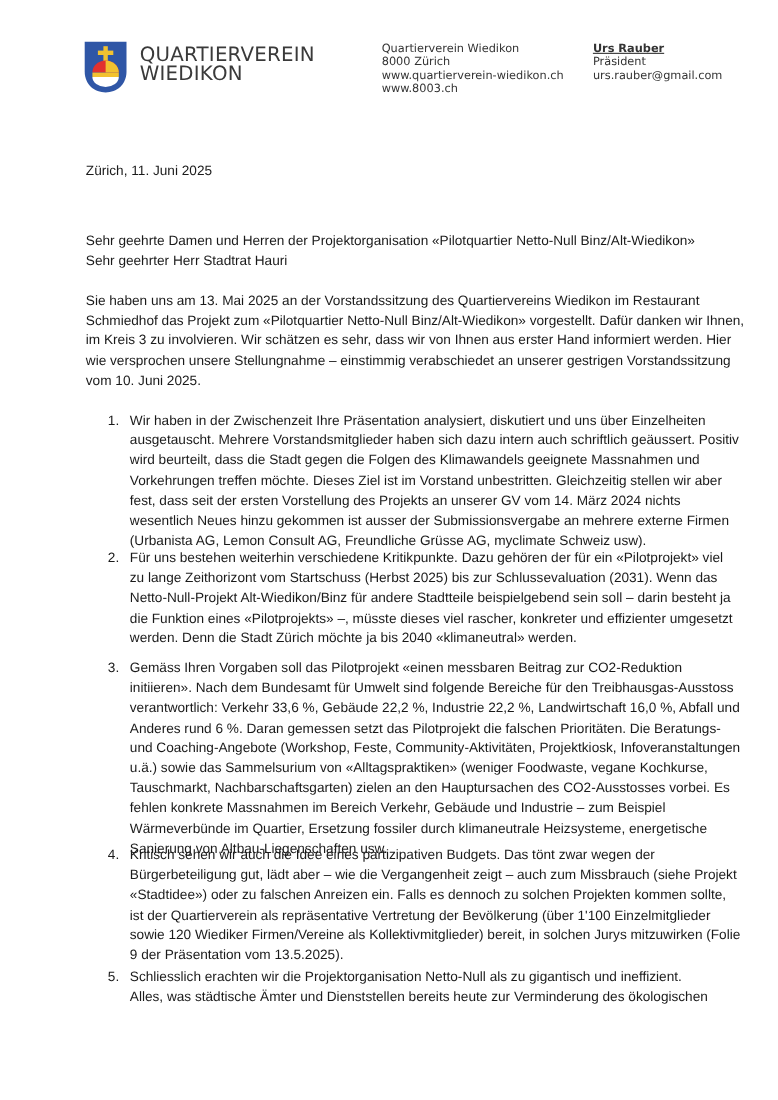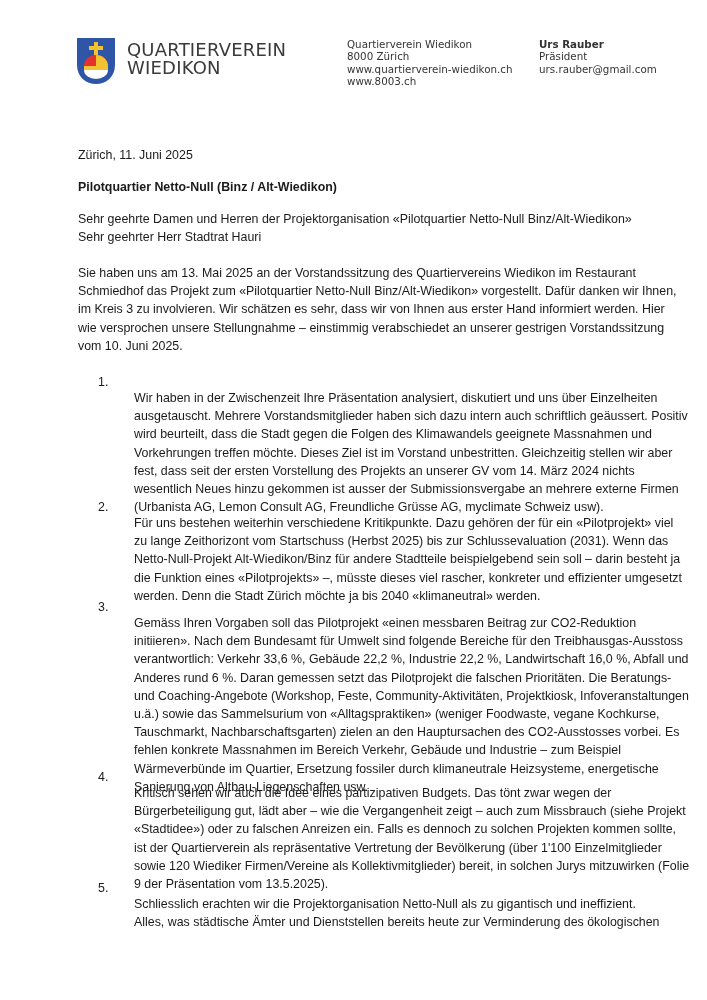--- a/index.html
+++ b/index.html
@@ -6,29 +6,29 @@
   body { width: 707px; height: 1000px; position: relative; overflow: hidden; color: #1a1a1a; }
   .page { position: absolute; left: 0; top: 0; width: 707px; height: 1000px; }
 
   .logo { position: absolute; left: 76px; top: 37px; width: 240px; height: 50px; }
   .crest { position: absolute; left: 0; top: 0; width: 40px; height: 48px; }
   .logo-text { position: absolute; left: 51px; top: 4px; font-family: "DejaVu Sans", sans-serif; font-size: 18px; line-height: 18px; color: #3a3a3a; letter-spacing: 0.2px; }
   .logo-text div { white-space: nowrap; }
 
   .addr { position: absolute; left: 347px; top: 38px; font-family: "DejaVu Sans", sans-serif; font-size: 10.3px; line-height: 12.3px; color: #333; }
   .contact { position: absolute; left: 539px; top: 38px; font-family: "DejaVu Sans", sans-serif; font-size: 10.3px; line-height: 12.3px; color: #333; }
-  .contact .name { font-weight: bold; }
+  .contact .name { font-weight: bold; text-decoration: underline; }
   .line { white-space: nowrap; }
   .date { position: absolute; left: 78px; top: 146px; }
   .subject { position: absolute; left: 78px; top: 178px; font-weight: bold; }
   .salutation { position: absolute; left: 78px; top: 210px; }
   .intro { position: absolute; left: 78px; top: 264px; }
   .item { position: absolute; left: 98px; }
   .item .num { position: absolute; left: 0; top: 0; }
-  .item .txt { position: absolute; left: 36px; top: 0; margin-top: 16px; }
+  .item .txt { position: absolute; left: 20px; top: 0; }
   .b { font-weight: normal; }
   .t { font-family: "Liberation Sans", sans-serif; font-size: 12.4px; line-height: 18.2px; white-space: nowrap; }
 </style>
 </head>
 <body>
 
 <div class="page">
 
   <div class="logo">
     <svg class="crest" viewBox="0 0 40 48" width="40" height="48">
@@ -54,21 +54,20 @@
   </div>
 
   <div class="contact">
     <div class="line name">Urs Rauber</div>
     <div class="line">Präsident</div>
     <div class="line">urs.rauber@gmail.com</div>
   </div>
 
   <div class="t date">Zürich, 11. Juni 2025</div>
 
-  <div class="t subject">Pilotquartier Netto-Null (Binz / Alt-Wiedikon)</div>
 
   <div class="salutation">
     <div class="t">Sehr geehrte Damen und Herren der Projektorganisation «Pilotquartier Netto-Null Binz/Alt-Wiedikon»</div>
     <div class="t">Sehr geehrter Herr Stadtrat Hauri</div>
   </div>
 
   <div class="intro" id="intro">
       <div class="t"><span>Sie haben uns am 13. Mai 2025 an der Vorstandssitzung des Quartiervereins Wiedikon im Restaurant</span></div>
       <div class="t"><span>Schmiedhof das Projekt zum «Pilotquartier Netto-Null Binz/Alt-Wiedikon» vorgestellt. Dafür danken wir Ihnen,</span></div>
       <div class="t"><span>im Kreis 3 zu involvieren.  Wir schätzen es sehr, dass wir von Ihnen aus erster Hand informiert werden. Hier</span></div>

